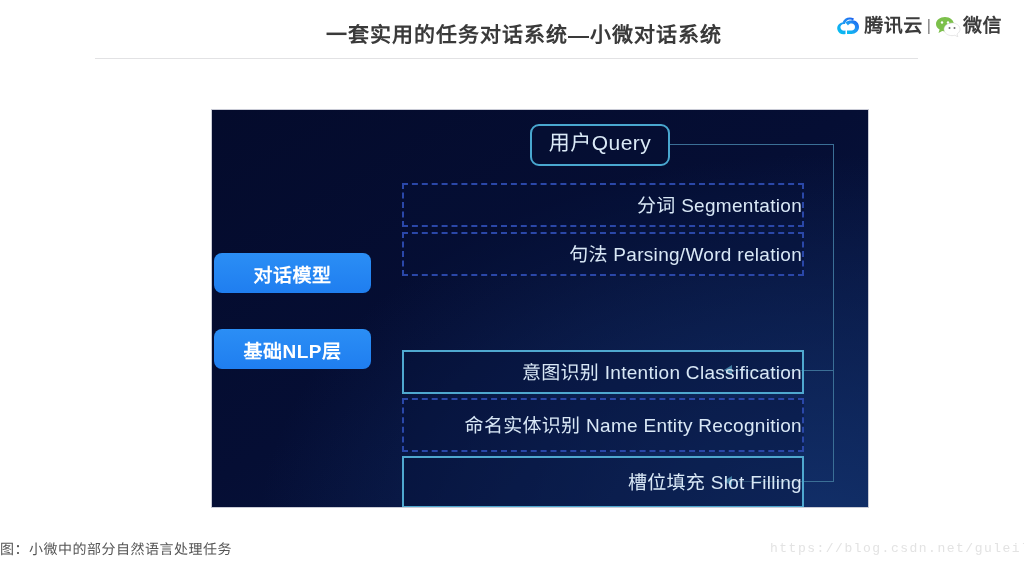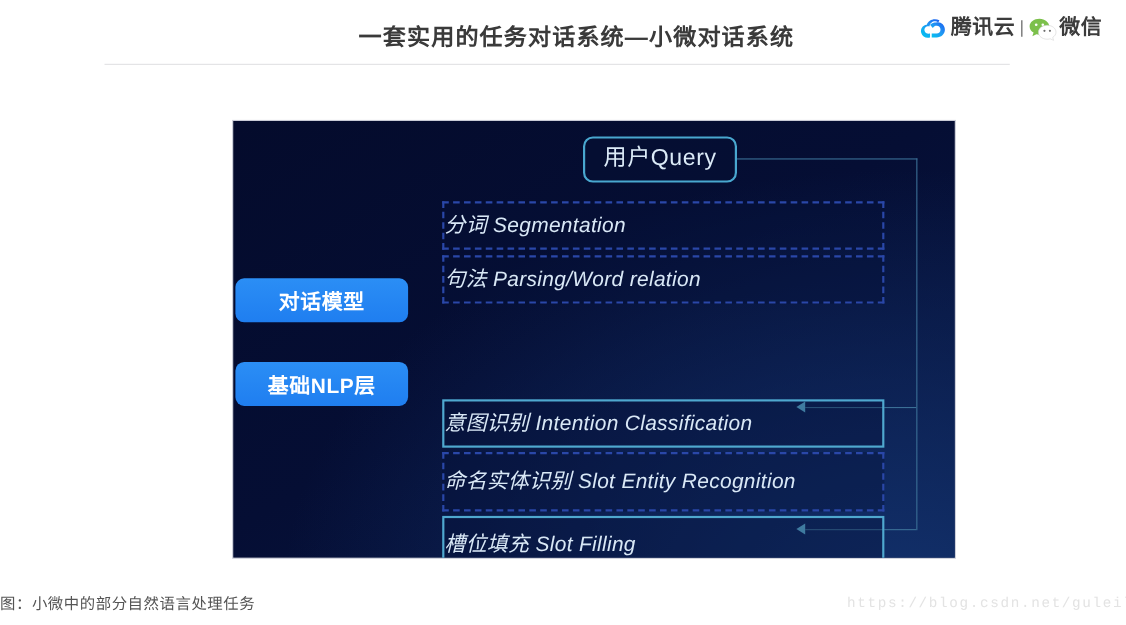--- a/index.html
+++ b/index.html
@@ -76,42 +76,41 @@
     background:rgba(6,16,52,0.5);
   }
   .query-box span{
     font-size:21px;color:#dbeaf7;letter-spacing:0.5px;
   }
 
   
   .stack{position:absolute;left:190px;width:402px;}
   .node{
     box-sizing:border-box;
-    display:flex;align-items:center;justify-content:flex-start;
+    display:flex;align-items:center;justify-content:flex-end;
     text-align:center;
     color:#d9e8f6;
     font-size:19px;
     line-height:25px;
     letter-spacing:0.3px;
     background:rgba(7,18,56,0.35);
-    font-style:italic;
   }
   .node.dashed{
     border:2px dashed #2a47a8;
   }
   .node.solid{
     border:2px solid #4fa8cf;
   }
 
   .stack-top{top:73px;}
   .stack-top .node{height:44px;}
   .stack-top .node + .node{margin-top:5px;}
 
   .stack-bottom{top:240px;}
-  .stack-bottom .n1{height:44px;margin-top:13px;}
+  .stack-bottom .n1{height:44px;}
   .stack-bottom .n2{height:54px;margin-top:4px;}
   .stack-bottom .n3{height:52px;margin-top:4px;}
 
   
   .pill{
     position:absolute;left:2px;width:157px;height:40px;
     border-radius:8px;
     background:linear-gradient(180deg,#2b8ef5 0%,#1f7ef0 100%);
     display:flex;align-items:center;justify-content:center;
     color:#ffffff;font-size:19px;font-weight:bold;letter-spacing:0.5px;
@@ -204,21 +203,21 @@
     <div class="node dashed">
       <span>句法 Parsing/Word relation</span>
     </div>
   </div>
 
   <div class="stack stack-bottom">
     <div class="node solid n1">
       <span>意图识别 Intention Classification</span>
     </div>
     <div class="node dashed n2">
-      <span>命名实体识别 Slot Entity Recognition</span>
+      <span>命名实体识别 Name Entity Recognition</span>
     </div>
     <div class="node solid n3">
       <span>槽位填充 Slot Filling</span>
     </div>
   </div>
 
 </div>
 
 <div class="caption">图：小微中的部分自然语言处理任务</div>
 

